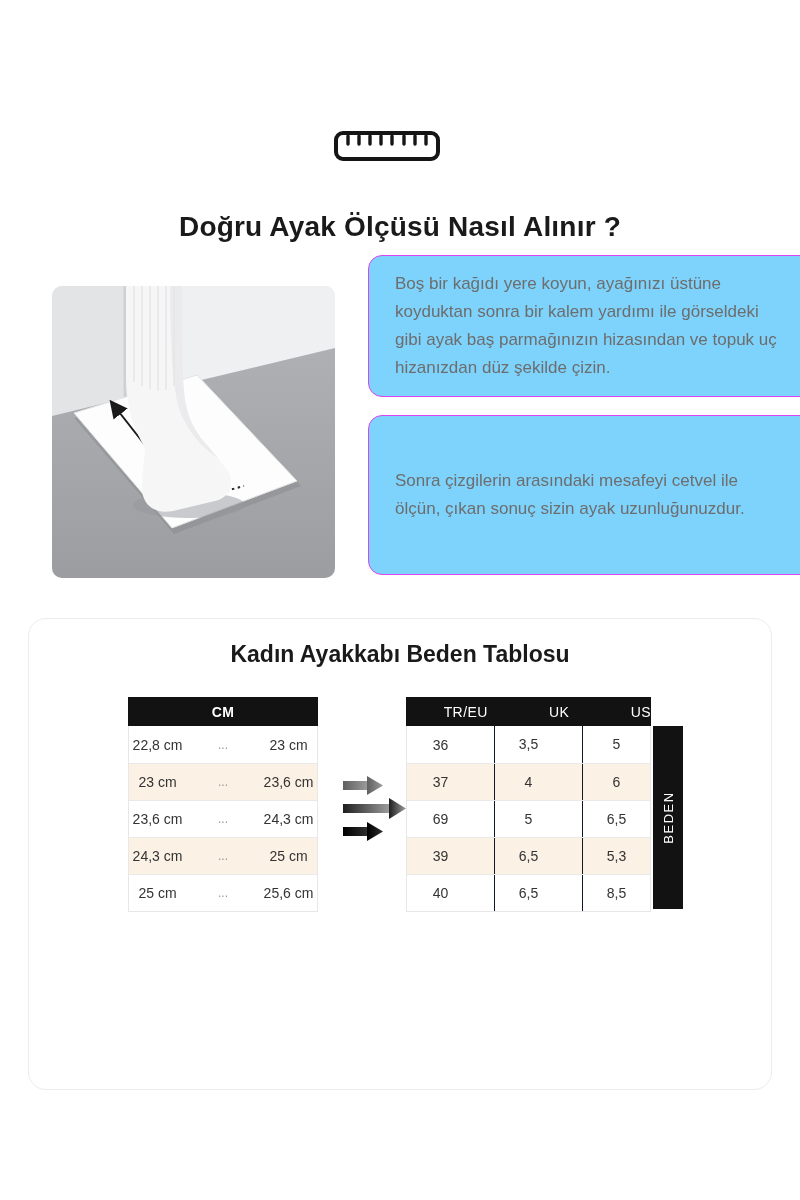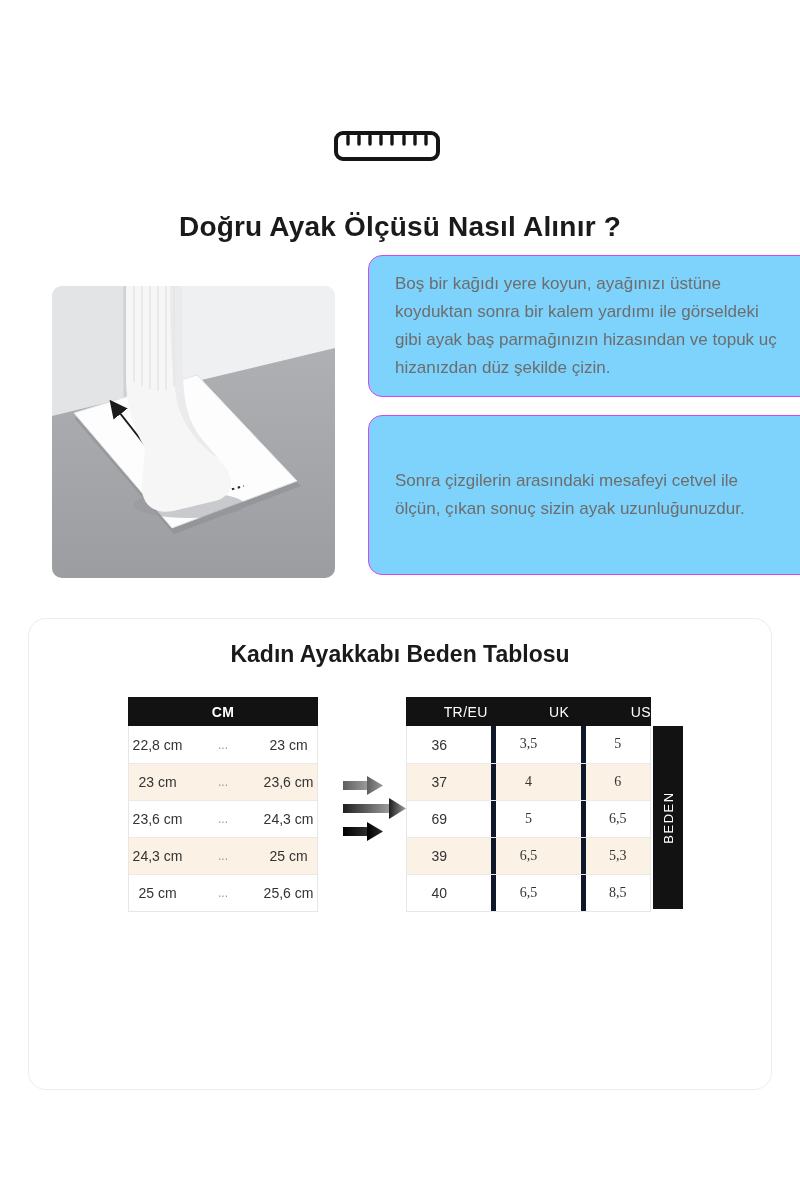--- a/index.html
+++ b/index.html
@@ -43,21 +43,21 @@
     height:29px;margin:0 -1px;background:#121212;color:#fff;display:flex;
     align-items:center;justify-content:center;font-size:14px;font-weight:700;letter-spacing:.4px;
   }
   .conv-table .thead{font-weight:400;}
   .thead .hcell{flex:1;text-align:right;}
   .row{height:37px;display:flex;align-items:center;font-size:14px;color:#333;box-sizing:border-box;gap:20px;}
   .row + .row{border-top:1px solid #e9e9e9;}
   .row.alt{background:#fbf1e5;}
   .c-val{flex:1;text-align:center;}
   .c-dots{width:34px;text-align:center;color:#999;font-size:12px;}
-  .conv-table .row .c-val + .c-val{border-left:5px solid #0f172a;align-self:stretch;line-height:36px;font-family:Liberation Serif, serif;}
+  .conv-table .row .c-val + .c-val{border-left:1px solid #0f172a;align-self:stretch;line-height:36px;}
   .arrows{position:absolute;left:313px;top:78px;width:66px;height:66px;}
   .beden-bar{
     position:absolute;left:624px;top:29px;width:30px;height:183px;background:#121212;
     display:flex;align-items:center;justify-content:center;
   }
   .beden-bar span{
     transform:rotate(-90deg);color:#fff;font-size:13px;letter-spacing:1.5px;white-space:nowrap;
   }
 </style>
 </head>

